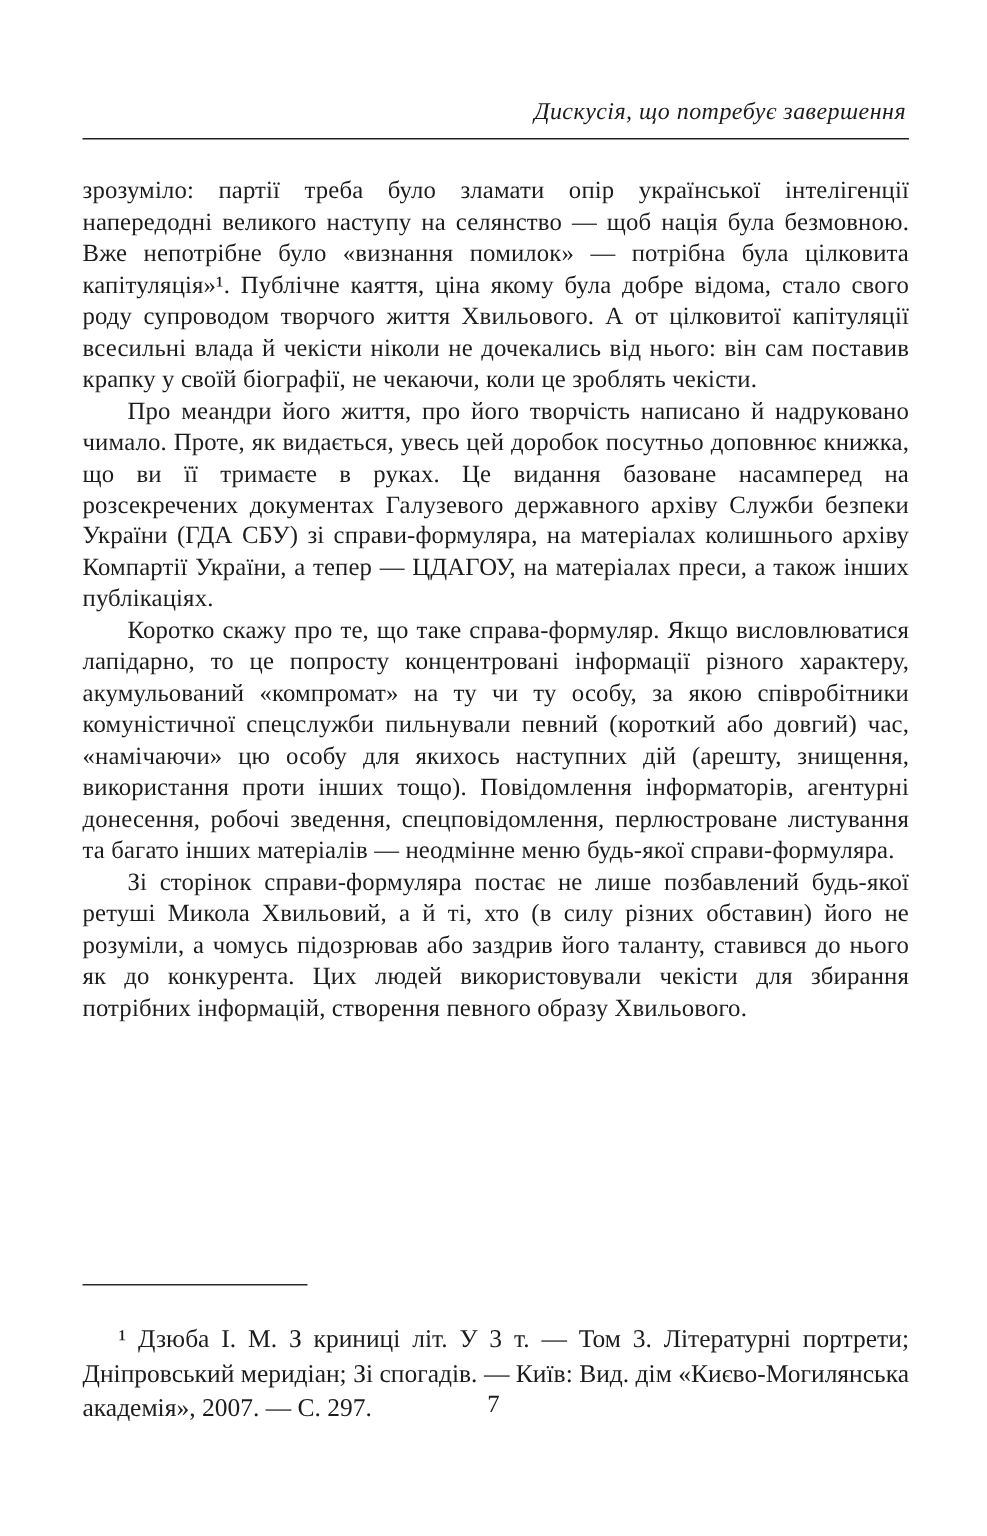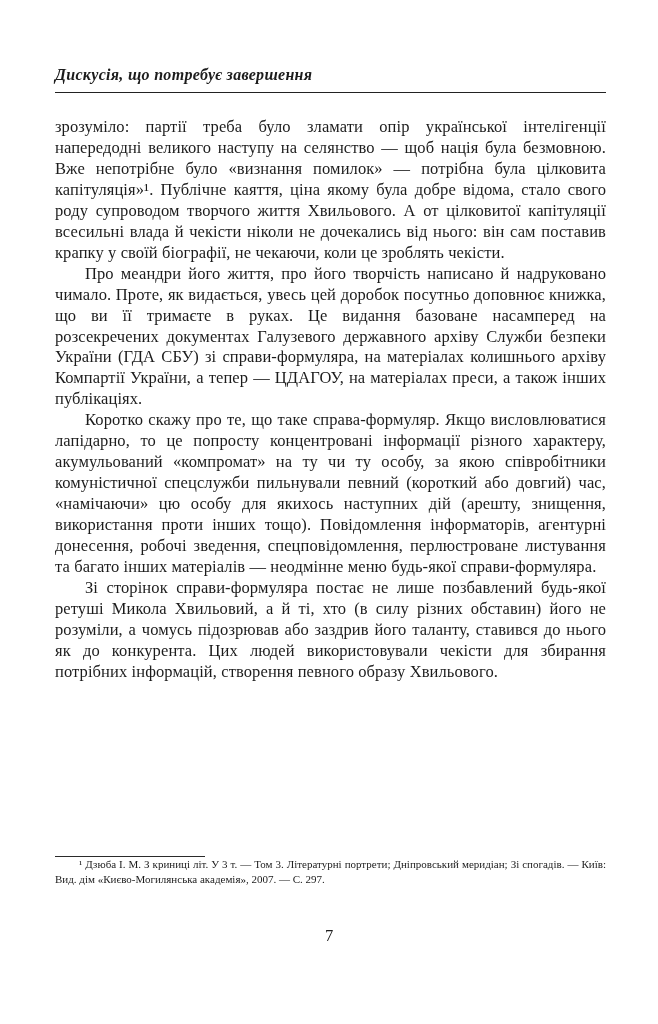--- a/index.html
+++ b/index.html
@@ -11,25 +11,25 @@
   .page {
     position: relative;
     width: 658px;
     height: 1024px;
     background: #ffffff;
     color: #1c1c1c;
     padding: 66px 52px 0 55px;
     overflow: hidden;
   }
   .running-head {
+    text-align: right;
     font-style: italic;
     font-size: 16px;
     letter-spacing: 0.3px;
     padding-right: 2px;
-    font-weight: bold;
   }
   .header-rule {
     border-bottom: 1.4px solid #222222;
     margin-top: 8px;
   }
   .body-text {
     margin-top: 24px;
     font-size: 16.5px;
     line-height: 1.27;
     text-align: justify;
@@ -41,22 +41,22 @@
     position: absolute;
     left: 55px;
     right: 52px;
     top: 856px;
   }
   .footnote-rule {
     width: 150px;
     border-top: 1.2px solid #2a2a2a;
   }
   .footnote-text {
-    margin-top: 0;
-    font-size: 11px;
+    margin-top: 25px;
+    font-size: 17px;
     line-height: 1.35;
     text-align: justify;
     text-indent: 24px;
   }
   .page-number {
     position: absolute;
     left: 0;
     right: 0;
     top: 926px;
     text-align: center;

